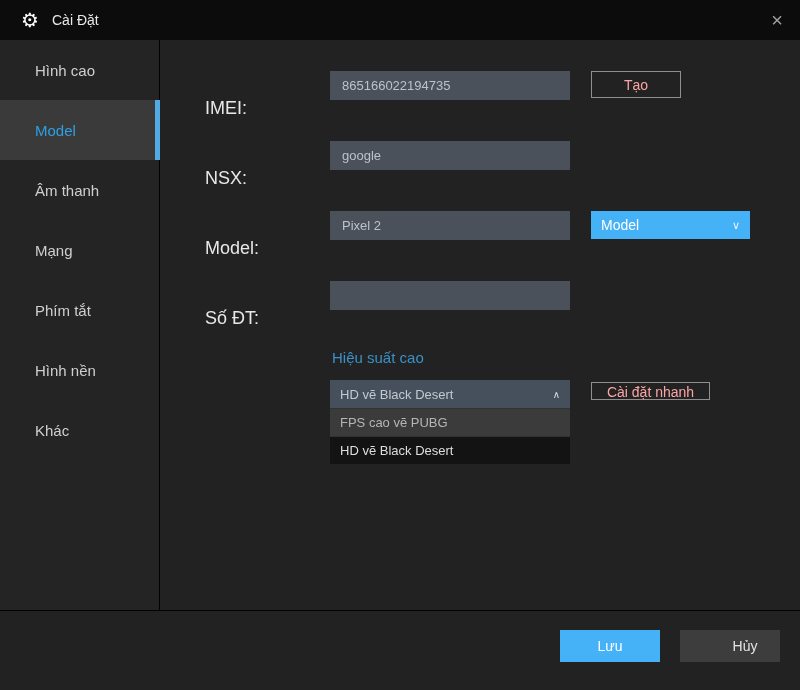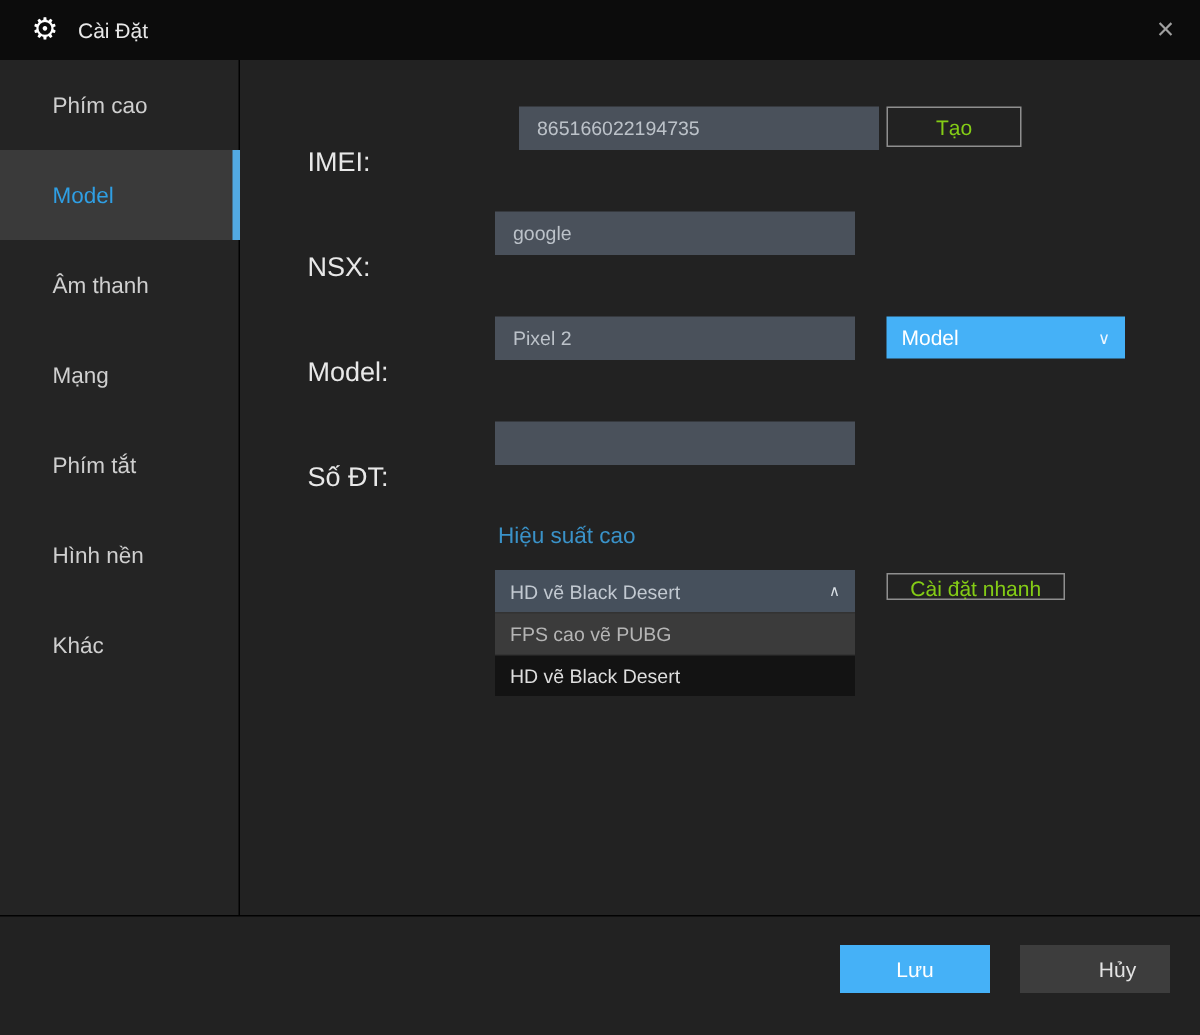--- a/index.html
+++ b/index.html
@@ -21,21 +21,21 @@
              color:#cfcfcf;font-size:15px;position:relative;box-sizing:border-box;}
   .side-item.selected{background:#3a3a3a;color:#2f9fe4;}
   .side-item.selected::after{content:"";position:absolute;right:-1px;top:0;width:5px;height:100%;
              background:#52aae4;}
   .hline{position:absolute;left:0;top:610px;width:800px;height:1px;background:#020202;}
   
   .lbl{position:absolute;color:#e8e8e8;font-size:18px;margin-top:22px;}
   .field{position:absolute;left:330px;width:240px;height:29px;background:#4a515b;border:none;
          color:#bcc2c9;font-size:13px;padding:0 12px;box-sizing:border-box;outline:none;
          font-family:"Liberation Sans","DejaVu Sans",sans-serif;}
-  .btn-outline{position:absolute;background:transparent;border:1px solid #8f8f8f;color:#84cc16;
+  .btn-outline{position:absolute;background:transparent;border:1px solid #8f8f8f;color:#fca5a5;
          font-size:14px;font-family:inherit;cursor:default;}
   .dd-blue{position:absolute;left:591px;top:211px;width:159px;height:28px;background:#45b1f7;
          color:#ffffff;font-size:14px;display:flex;align-items:center;justify-content:space-between;
          padding:0 10px;box-sizing:border-box;cursor:default;}
   .dd-blue .chev{font-size:11px;color:#eaf6ff;}
   .perf-title{position:absolute;left:332px;top:349px;color:#3a92c8;font-size:15px;}
   .dd-head{position:absolute;left:330px;top:380px;width:240px;height:28px;background:#46505c;
          color:#c2c9d1;font-size:13px;display:flex;align-items:center;justify-content:space-between;
          padding:0 10px;box-sizing:border-box;cursor:default;}
   .dd-head .chev{font-size:10px;color:#d9dfe5;}
@@ -54,36 +54,36 @@
 
 <div class="win">
 
   <div class="titlebar">
     <span class="gear">⚙</span>
     <span class="title">Cài Đặt</span>
     <span class="close">×</span>
   </div>
 
   <div class="sidebar">
-    <div class="side-item">Phím cao</div>
+    <div class="side-item">Hình cao</div>
     <div class="side-item selected">Model</div>
     <div class="side-item">Âm thanh</div>
     <div class="side-item">Mạng</div>
     <div class="side-item">Phím tắt</div>
     <div class="side-item">Hình nền</div>
     <div class="side-item">Khác</div>
   </div>
   <div class="hline"></div>
 
   <span class="lbl" style="left:205px;top:76px">IMEI:</span>
   <span class="lbl" style="left:205px;top:146px">NSX:</span>
   <span class="lbl" style="left:205px;top:216px">Model:</span>
   <span class="lbl" style="left:205px;top:286px">Số ĐT:</span>
 
-  <input class="field" style="top: 71px; margin-left: 16px;" value="865166022194735">
+  <input class="field" style="top: 71px;" value="865166022194735">
   <input class="field" style="top: 141px;" value="google">
   <input class="field" style="top: 211px;" value="Pixel 2">
   <input class="field" style="top: 281px;" value="">
 
   <button class="btn-outline" style="left:591px;top:71px;width:90px;height:27px">Tạo</button>
 
   <div class="dd-blue">
     <span>Model</span>
     <span class="chev">∨</span>
   </div>

